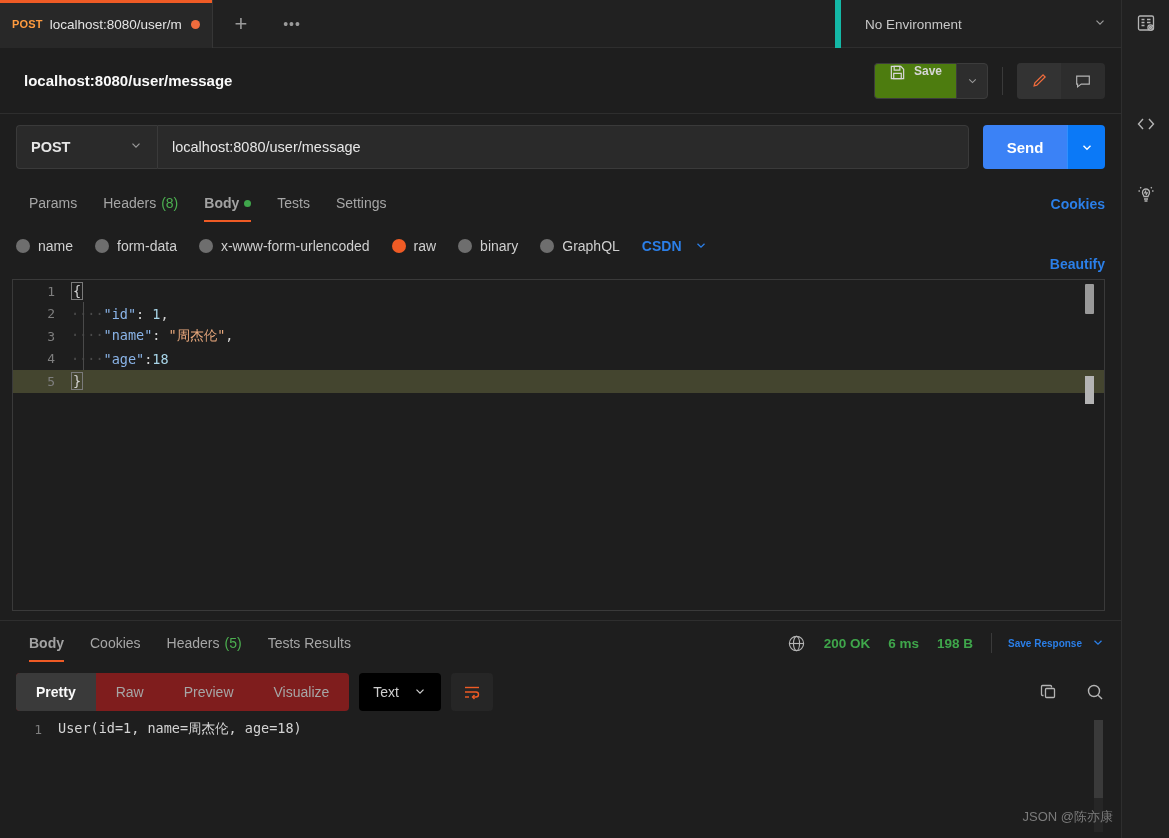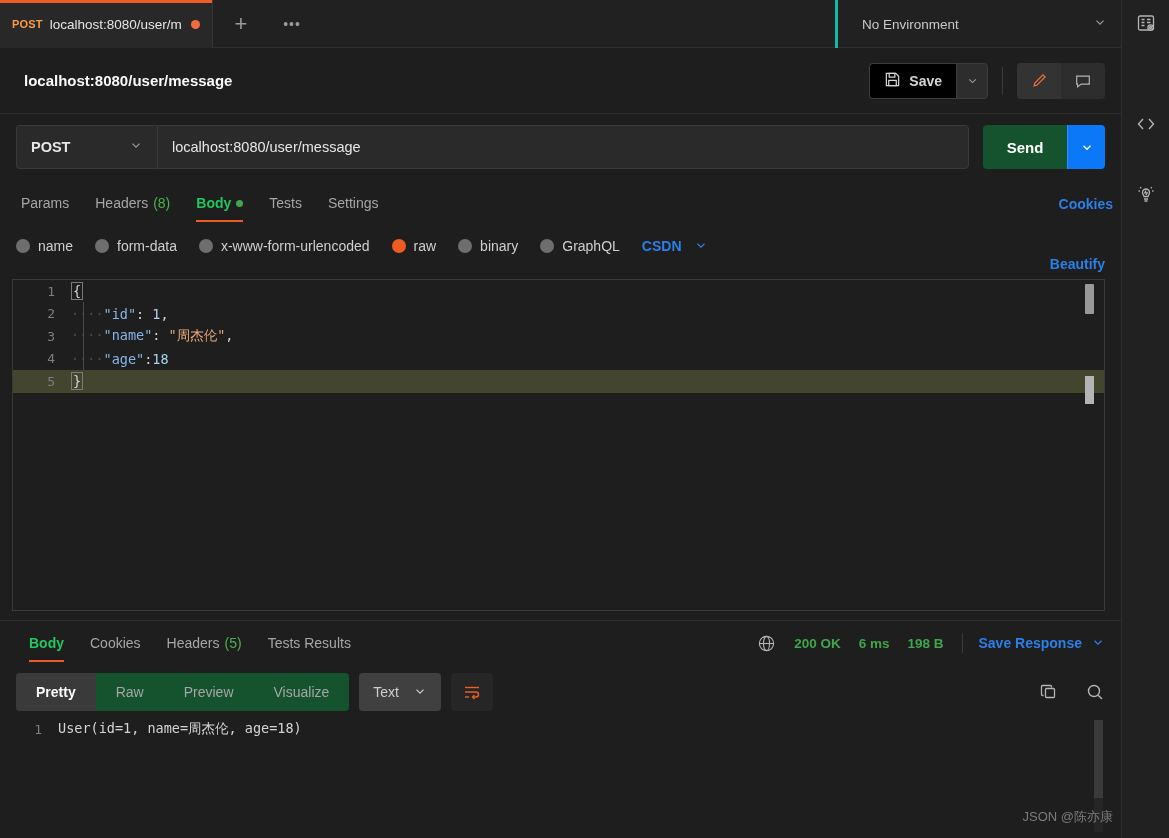--- a/index.html
+++ b/index.html
@@ -40,37 +40,37 @@
   .tab-title { color: #e4e4e4; font-size: 13.5px; white-space: nowrap; overflow: hidden; flex: 1; }
   .tab-dot { width: 9px; height: 9px; border-radius: 50%; background: #ef6c3d; flex: none; }
   .tab-add, .tab-more {
     display: flex; align-items: center; justify-content: center;
     height: 48px; color: #9a9a9a; cursor: pointer;
   }
   .tab-add { width: 56px; font-size: 22px; font-weight: 300; }
   .tab-more { width: 46px; font-size: 14px; letter-spacing: 1px; }
   .env-area {
     margin-left: auto; display: flex; align-items: center; height: 48px;
-    border-left: 3px solid #14b8a6; padding: 0 0 0 24px; width: 286px;
+    border-left: 6px solid #14b8a6; padding: 0 0 0 24px; width: 286px;
   }
   .env-name { font-size: 13.5px; color: #c8c8c8; }
   .env-caret { margin-left: auto; margin-right: 14px; color: #9a9a9a; }
 
   
   .namebar {
     position: absolute; left: 0; top: 48px; width: 1121px; height: 66px;
     display: flex; align-items: center; padding: 0 16px 0 24px;
     border-bottom: 1px solid #2e2e2e;
   }
   .req-title { font-size: 15px; font-weight: bold; color: #fafafa; }
   .namebar-right { margin-left: auto; display: flex; align-items: center; gap: 0; }
   .save-btn {
-    display: flex; align-items: center; gap: 8px; height: 36px; padding: 0 14px;
-    background: #000000; border: 1px solid #3c3c3c; border-right: none;
-    border-radius: 4px 0 0 4px; color: #d6d6d6; font-size: 14px; font-weight: bold; cursor: pointer;
+    display: flex; gap: 8px; height: 36px; padding: 0 14px;
+    background: #4d7c0f; border: 1px solid #3c3c3c; border-right: none;
+    border-radius: 4px 0 0 4px; color: #d6d6d6; font-size: 12px; font-weight: bold; cursor: pointer;
   }
   .save-caret {
     display: flex; align-items: center; justify-content: center;
     width: 32px; height: 36px; background: #2d2d2d; border: 1px solid #3c3c3c;
     border-radius: 0 4px 4px 0; color: #9a9a9a; cursor: pointer;
   }
   .vsep { width: 1px; height: 28px; background: #3a3a3a; margin: 0 14px; }
   .icon-group { display: flex; background: #2d2d2d; border-radius: 4px; overflow: hidden; }
   .icon-btn { width: 44px; height: 36px; display: flex; align-items: center; justify-content: center; cursor: pointer; }
   .icon-btn.active { background: #333; }
@@ -84,37 +84,37 @@
   }
   .method-text { font-size: 14.5px; font-weight: bold; color: #e6e6e6; }
   .method-caret { margin-left: auto; color: #9a9a9a; }
   .url-input {
     flex: 1; height: 44px; background: #2a2a2a; border: 1px solid #3a3a3a;
     border-radius: 0 4px 4px 0; color: #e6e6e6; font-size: 14.5px;
     padding: 0 14px; outline: none; font-family: "Liberation Sans", sans-serif;
   }
   .send-wrap { display: flex; margin-left: 14px; }
   .send-btn {
-    width: 84px; height: 44px; background: #14532d; color: #fff;
+    width: 84px; height: 44px; background: #3b82f6; color: #fff;
     border: none; border-radius: 4px 0 0 4px; font-size: 15px; font-weight: bold;
     cursor: pointer; font-family: "Liberation Sans", sans-serif;
   }
   .send-caret {
     width: 38px; height: 44px; background: #0b79f7; border-radius: 0 4px 4px 0;
     display: flex; align-items: center; justify-content: center; color: #fff; cursor: pointer;
     border-left: 1px solid #2f90ff;
   }
 
   
-  .reqtabs { position: absolute; left: 0; top: 182px; width: 1121px; height: 40px; display: flex; align-items: flex-end; padding: 0 8px; }
+  .reqtabs { position: absolute; left: 0; top: 182px; width: 1121px; height: 40px; display: flex; align-items: flex-end; padding: 0 16px; }
   .rtab {
     position: relative; height: 38px; display: flex; align-items: center; gap: 5px;
     padding: 0 13px; color: #a6a6a6; font-size: 14px; cursor: pointer; white-space: nowrap;
   }
-  .rtab.active { color: #22c55e; font-weight: bold; text-align: right; }
+  .rtab.active { color: #a3a3a3; font-weight: bold; text-align: right; }
   .rtab.active::after {
     content: ""; position: absolute; left: 13px; right: 13px; bottom: 0; height: 2px; background: #ef5b25;
   }
   .rtab-count { color: #4caf50; }
   .green-dot { width: 7px; height: 7px; border-radius: 50%; background: #3fa64b; }
   .cookies-link { margin-left: auto; color: #2b7fe8; font-size: 14px; font-weight: bold; cursor: pointer; padding-bottom: 10px; }
 
   
   .bodyrow { position: absolute; left: 0; top: 228px; width: 1121px; height: 36px; display: flex; align-items: center; padding: 0 16px; gap: 0; }
   .radio { display: flex; align-items: center; gap: 8px; margin-right: 22px; cursor: pointer; font-size: 14px; color: #cfcfcf; }
@@ -146,30 +146,30 @@
   .ed-scroll-track { position: absolute; right: 9px; top: 0; width: 12px; height: 332px; }
   .ed-scroll-thumb { position: absolute; right: 10px; top: 4px; width: 9px; height: 30px; background: #999; border-radius: 1px; }
   .ed-cursor { position: absolute; right: 10px; top: 96px; width: 9px; height: 28px; background: #b4b4b4; }
 
   
   .respbar { position: absolute; left: 0; top: 620px; width: 1121px; height: 45px; display: flex; align-items: center; padding: 0 16px; border-top: 1px solid #2e2e2e; }
   .resp-meta { margin-left: auto; display: flex; align-items: center; gap: 0; }
   .globe { color: #b4b4b4; display: flex; align-items: center; margin-right: 18px; }
   .stat { color: #3fa64b; font-size: 13.5px; font-weight: bold; margin-right: 18px; white-space: nowrap; }
   .meta-sep { width: 1px; height: 20px; background: #3a3a3a; margin-right: 16px; }
-  .save-resp { color: #2b7fe8; font-size: 14px; font-weight: bold; display: flex; align-items: center; gap: 9px; cursor: pointer; }
+  .save-resp { color: #2b7fe8; font-size: 10px; font-weight: bold; display: flex; align-items: center; gap: 9px; cursor: pointer; }
 
   
   .resptoolbar { position: absolute; left: 0; top: 666px; width: 1121px; height: 52px; display: flex; align-items: center; padding: 0 16px; }
-  .seg { display: flex; background: #14532d; border-radius: 4px; overflow: hidden; height: 38px; }
+  .seg { display: flex; background: #7f1d1d; border-radius: 4px; overflow: hidden; height: 38px; }
   .seg-item { padding: 0 20px; height: 38px; display: flex; align-items: center; font-size: 14px; color: #a6a6a6; cursor: pointer; }
   .seg-item.active { background: #3a3a3a; color: #fafafa; font-weight: bold; }
   .text-sel {
     margin-left: 10px; display: flex; align-items: center; gap: 14px; height: 38px;
-    padding: 0 14px; background: #404040; border-radius: 4px; font-size: 14px; color: #cfcfcf; cursor: pointer;
+    padding: 0 14px; background: #000000; border-radius: 4px; font-size: 14px; color: #cfcfcf; cursor: pointer;
   }
   .wrap-btn {
     margin-left: 10px; width: 42px; height: 38px; background: #262626; border-radius: 4px;
     display: flex; align-items: center; justify-content: center; color: #ef5b25; cursor: pointer;
   }
   .toolbar-right { margin-left: auto; display: flex; align-items: center; gap: 26px; color: #b4b4b4; }
   .tb-icon { cursor: pointer; display: flex; }
 
   
   .respbody { position: absolute; left: 0; top: 718px; width: 1121px; height: 120px; font-family: "DejaVu Sans Mono", monospace; }

